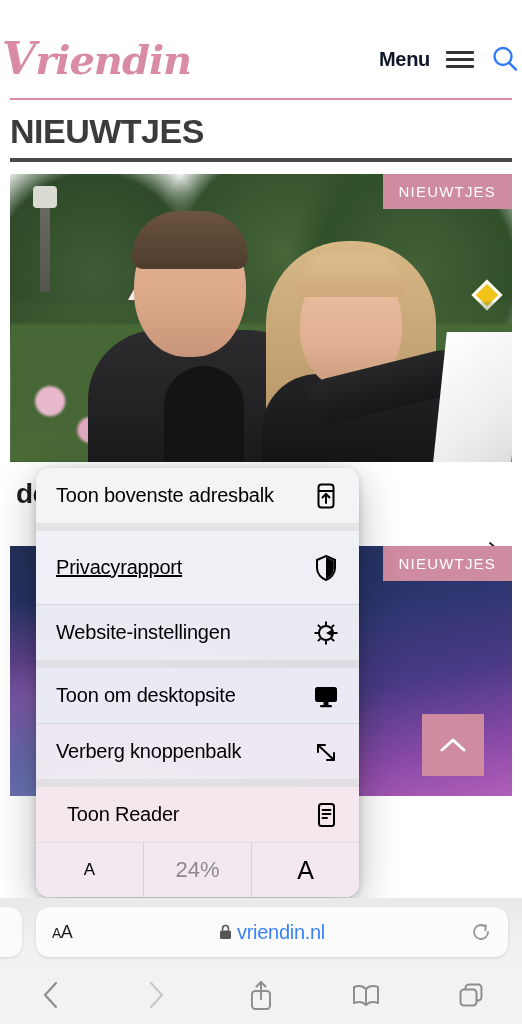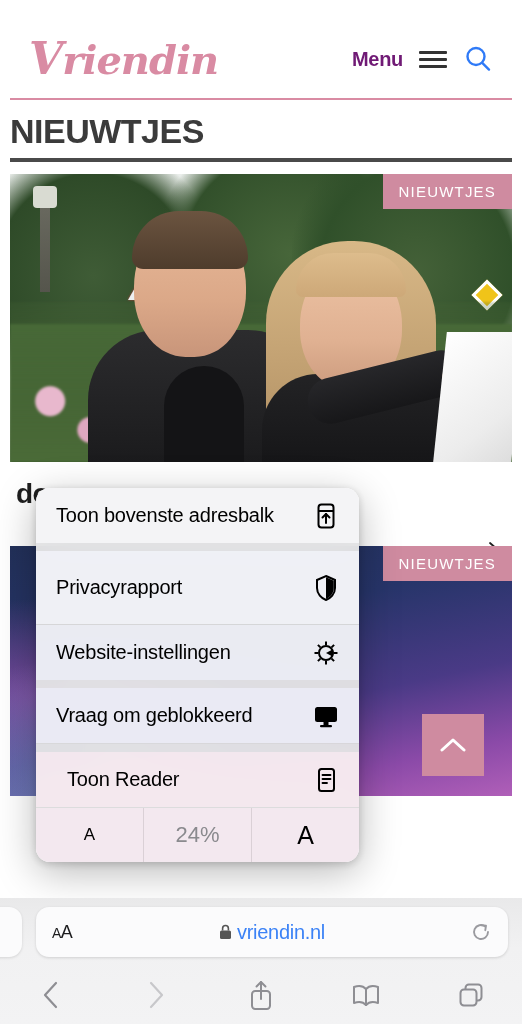--- a/index.html
+++ b/index.html
@@ -36,21 +36,21 @@
     width: 522px;
     height: 878px;
     background: #ffffff;
     overflow: hidden;
   }
 
   
   .site-header {
     position: relative;
     height: 78px;
-    padding: 0 29px;
+    padding: 0 2px;
     display: flex;
     align-items: center;
     justify-content: space-between;
     background: #fff;
   }
 
   .brand {
     font-family: "DejaVu Serif", serif;
     font-style: italic;
     font-weight: bold;
@@ -68,21 +68,21 @@
 
   .header-right {
     display: flex;
     align-items: center;
     gap: 16px;
   }
 
   .menu-label {
     font-weight: bold;
     font-size: 20px;
-    color: #701a75;
+    color: #0f172a;
     letter-spacing: -0.3px;
   }
 
   .hamburger {
     display: inline-flex;
     flex-direction: column;
     justify-content: center;
     gap: 4px;
     width: 28px;
   }
@@ -330,21 +330,21 @@
     border: none;
     cursor: pointer;
     z-index: 4;
   }
   .scroll-top-btn svg { width: 26px; height: 16px; }
 
   
   .popup {
     position: absolute;
     left: 36px;
-    top: 488px;
+    top: 468px;
     width: 323px;
     border-radius: 14px;
     overflow: hidden;
     box-shadow: 0 10px 40px rgba(0,0,0,.28), 0 2px 8px rgba(0,0,0,.18);
     background: rgba(246,246,247,0.96);
     backdrop-filter: blur(22px);
     z-index: 50;
   }
 
   .popup-item {
@@ -372,21 +372,21 @@
   .popup-sep {
     height: 1px;
     background: rgba(0,0,0,.10);
     margin: 0;
   }
   .popup-gap {
     height: 8px;
     background: rgba(0,0,0,.07);
   }
 
-  .popup-item.tall { min-height: 73px; }
+  .popup-item.tall { min-height: 73px; text-decoration: underline; }
 
   
   .tint-a { background: rgba(244,244,246,0.93); }
   .tint-b { background: rgba(240,241,245,0.90); }
   .tint-c { background: rgba(233,235,243,0.88); }
   .tint-d { background: rgba(233,233,243,0.86); }
   .tint-e { background: rgba(238,230,241,0.86); }
   .tint-f { background: rgba(243,229,236,0.86); padding-left: 31px; }
 
   .zoom-row {
@@ -641,31 +641,41 @@
           <line x1="7.4" y1="19.6" x2="4.9" y2="22.1"></line>
         </g>
         <path d="M13 14 L19.5 10.5 A7 7 0 0 1 19.5 17.5 Z" fill="#000"></path>
       </svg>
     </div>
 
     <div class="popup-gap"></div>
 
     <div class="popup-item tint-d">
       <span class="label-wrap">
-        <span class="label">Vraag om geblokkeerd</span>
+        <span class="label">Toon om desktopsite</span>
       </span>
       <svg class="ic" viewBox="0 0 26 28">
         <rect x="2" y="5" width="22" height="15" rx="2.5" fill="#000"></rect>
         <rect x="10.5" y="20" width="5" height="3.6" fill="#000"></rect>
         <rect x="7" y="23" width="12" height="2.3" rx="1.1" fill="#000"></rect>
       </svg>
     </div>
 
     <div class="popup-sep"></div>
 
+    <div class="popup-item tint-e">
+      <span class="label-wrap">
+        <span class="label">Verberg knoppenbalk</span>
+      </span>
+      <svg class="ic" viewBox="0 0 26 28">
+        <line x1="5" y1="7" x2="21" y2="22" stroke="#000" stroke-width="2" stroke-linecap="round"></line>
+        <polyline points="5,14 5,7 12,7" fill="none" stroke="#000" stroke-width="2" stroke-linecap="round" stroke-linejoin="round"></polyline>
+        <polyline points="21,15 21,22 14,22" fill="none" stroke="#000" stroke-width="2" stroke-linecap="round" stroke-linejoin="round"></polyline>
+      </svg>
+    </div>
 
     <div class="popup-gap"></div>
 
     <div class="popup-item tint-f">
       <span class="label-wrap">
         <span class="label">Toon Reader</span>
       </span>
       <svg class="ic" viewBox="0 0 26 28">
         <rect x="6" y="3" width="15" height="22" rx="2.5" fill="none" stroke="#000" stroke-width="2"></rect>
         <line x1="9.5" y1="9" x2="17.5" y2="9" stroke="#000" stroke-width="1.8" stroke-linecap="round"></line>

